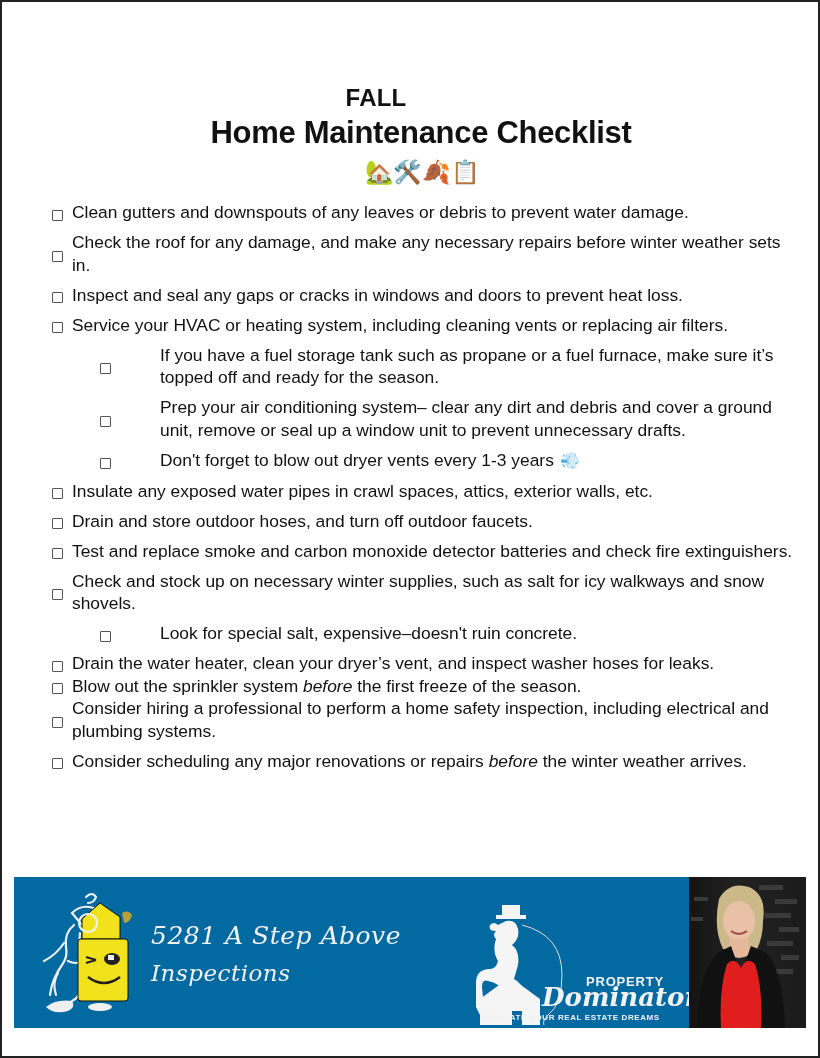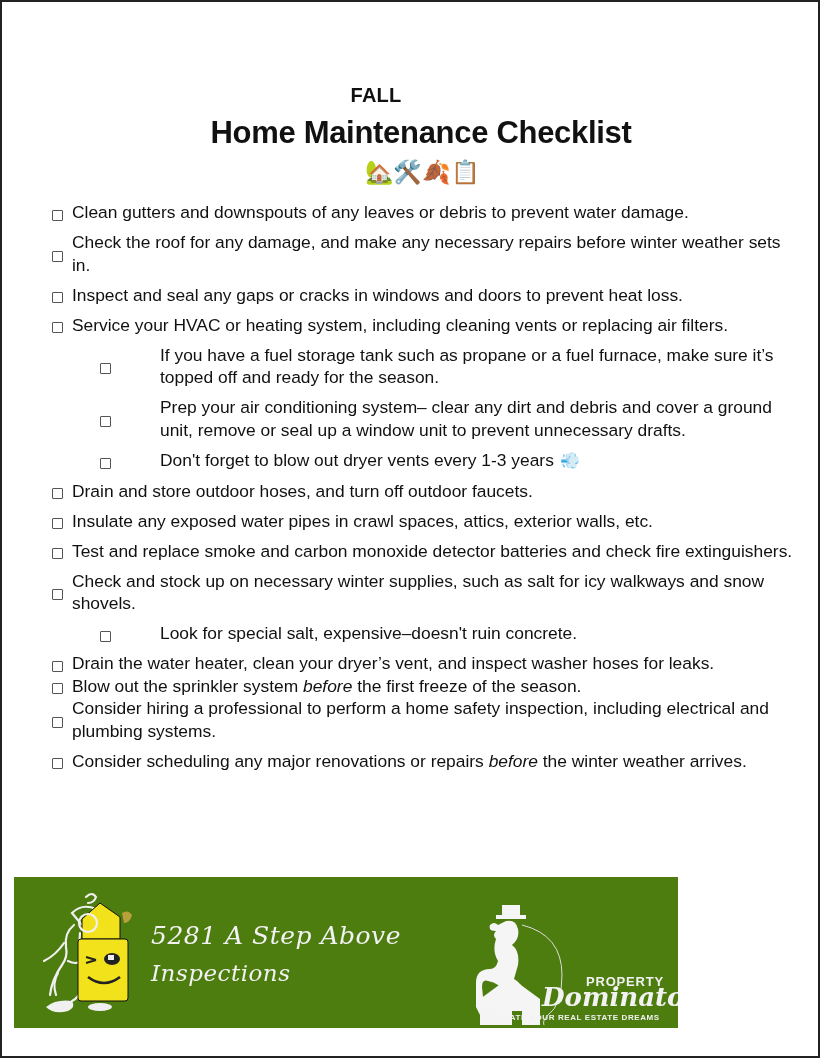--- a/index.html
+++ b/index.html
@@ -22,21 +22,21 @@
       height: 1054px;
       border: 2px solid #222222;
       background: #ffffff;
     }
     .season {
       position: absolute;
       top: 84px;
       left: 0;
       width: 752px;
       text-align: center;
-      font-size: 20px;
+      font-size: 24px;
       font-weight: bold;
       letter-spacing: 0.2px;
     }
     .title {
       position: absolute;
       top: 115px;
       left: 0;
       width: 842px;
       text-align: center;
       font-size: 31px;
@@ -89,23 +89,23 @@
     .dash-emoji {
       font-family: "DejaVu Sans", sans-serif;
       color: #9fb8d0;
       font-size: 16px;
       margin-left: 2px;
     }
     .banner {
       position: absolute;
       left: 14px;
       top: 877px;
-      width: 664px;
+      width: 792px;
       height: 151px;
-      background: #4d7c0f;
+      background: #0369a1;
       overflow: hidden;
     }
     .logo-left {
       position: absolute;
       left: 14px;
       top: 6px;
       width: 130px;
       height: 140px;
     }
     .inspector-name-1, .inspector-name-2 {
@@ -201,25 +201,25 @@
   </li>
   <li class="item sub">
     <span class="box"></span>
     <span class="text">
       <span>Don't forget to blow out dryer vents every 1-3 years</span>
       <span class="dash-emoji">💨</span>
     </span>
   </li>
   <li class="item">
     <span class="box"></span>
+    <span class="text">Insulate any exposed water pipes in crawl spaces, attics, exterior walls, etc.</span>
+  </li>
+  <li class="item">
+    <span class="box"></span>
     <span class="text">Drain and store outdoor hoses, and turn off outdoor faucets.</span>
-  </li>
-  <li class="item">
-    <span class="box"></span>
-    <span class="text">Insulate any exposed water pipes in crawl spaces, attics, exterior walls, etc.</span>
   </li>
   <li class="item">
     <span class="box"></span>
     <span class="text">Test and replace smoke and carbon monoxide detector batteries and check fire extinguishers.</span>
   </li>
   <li class="item">
     <span class="box"></span>
     <span class="text">Check and stock up on necessary winter supplies, such as salt for icy walkways and snow shovels.</span>
   </li>
   <li class="item sub">

